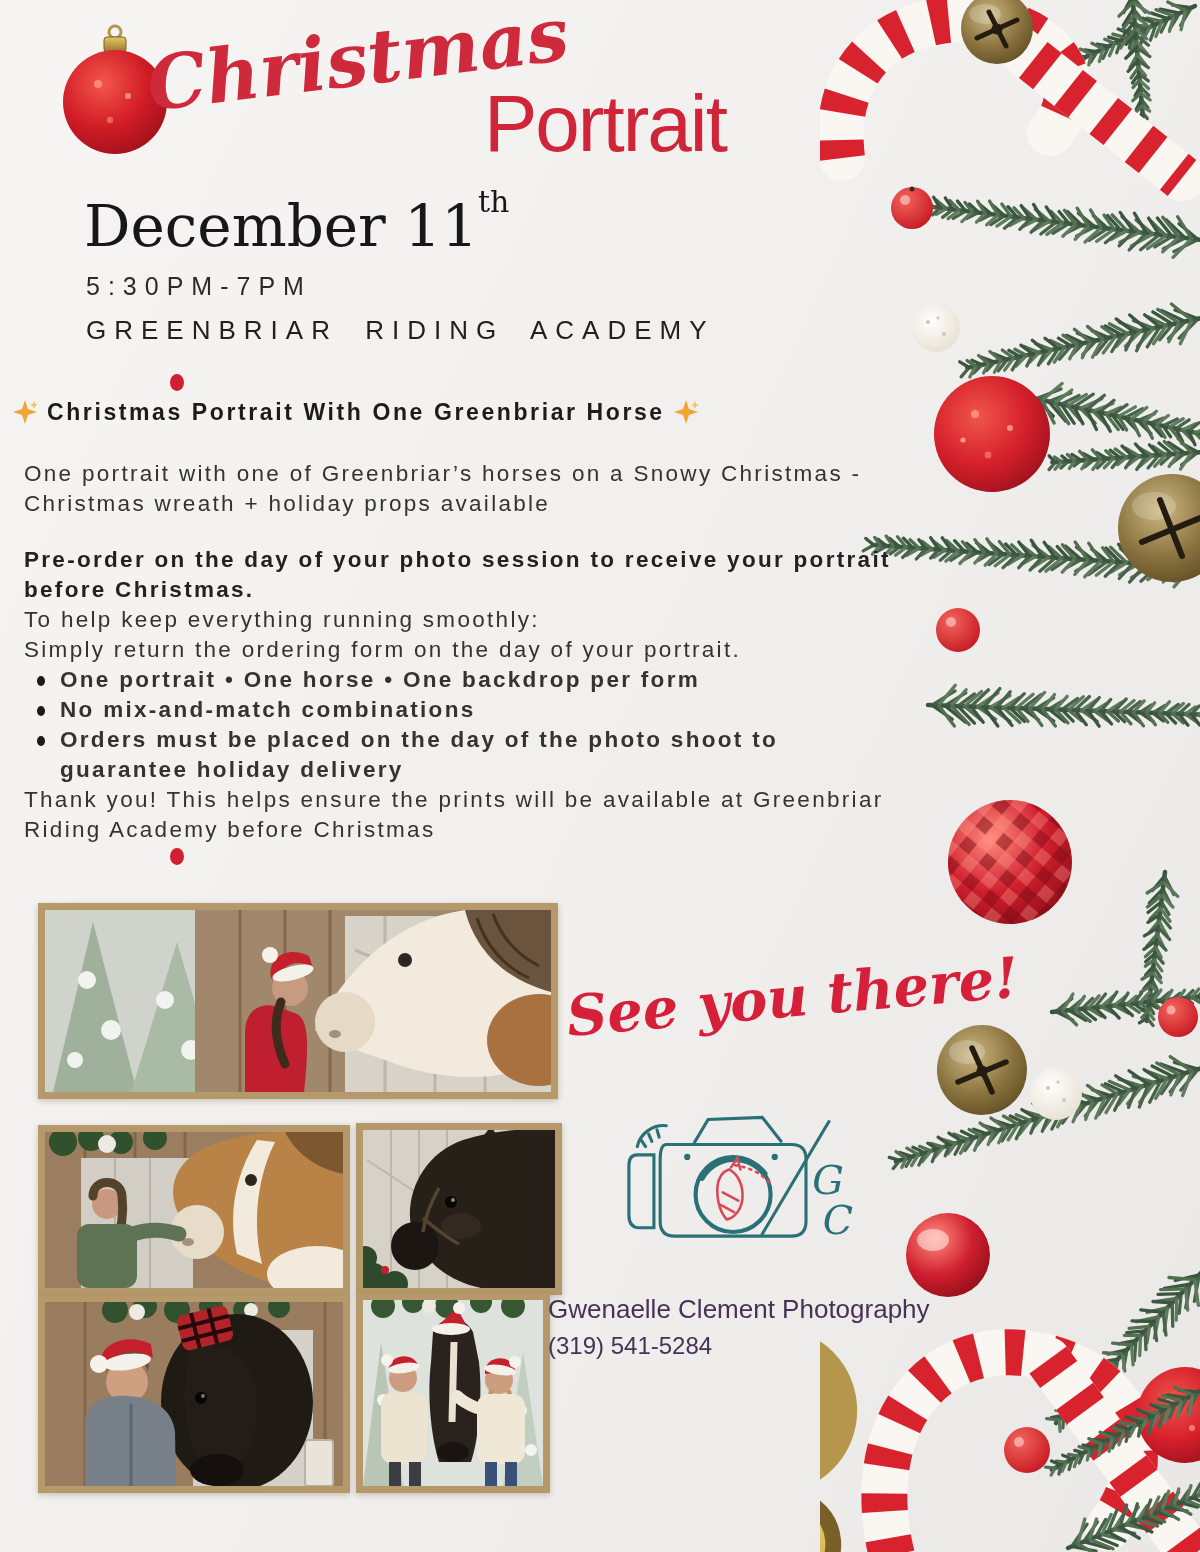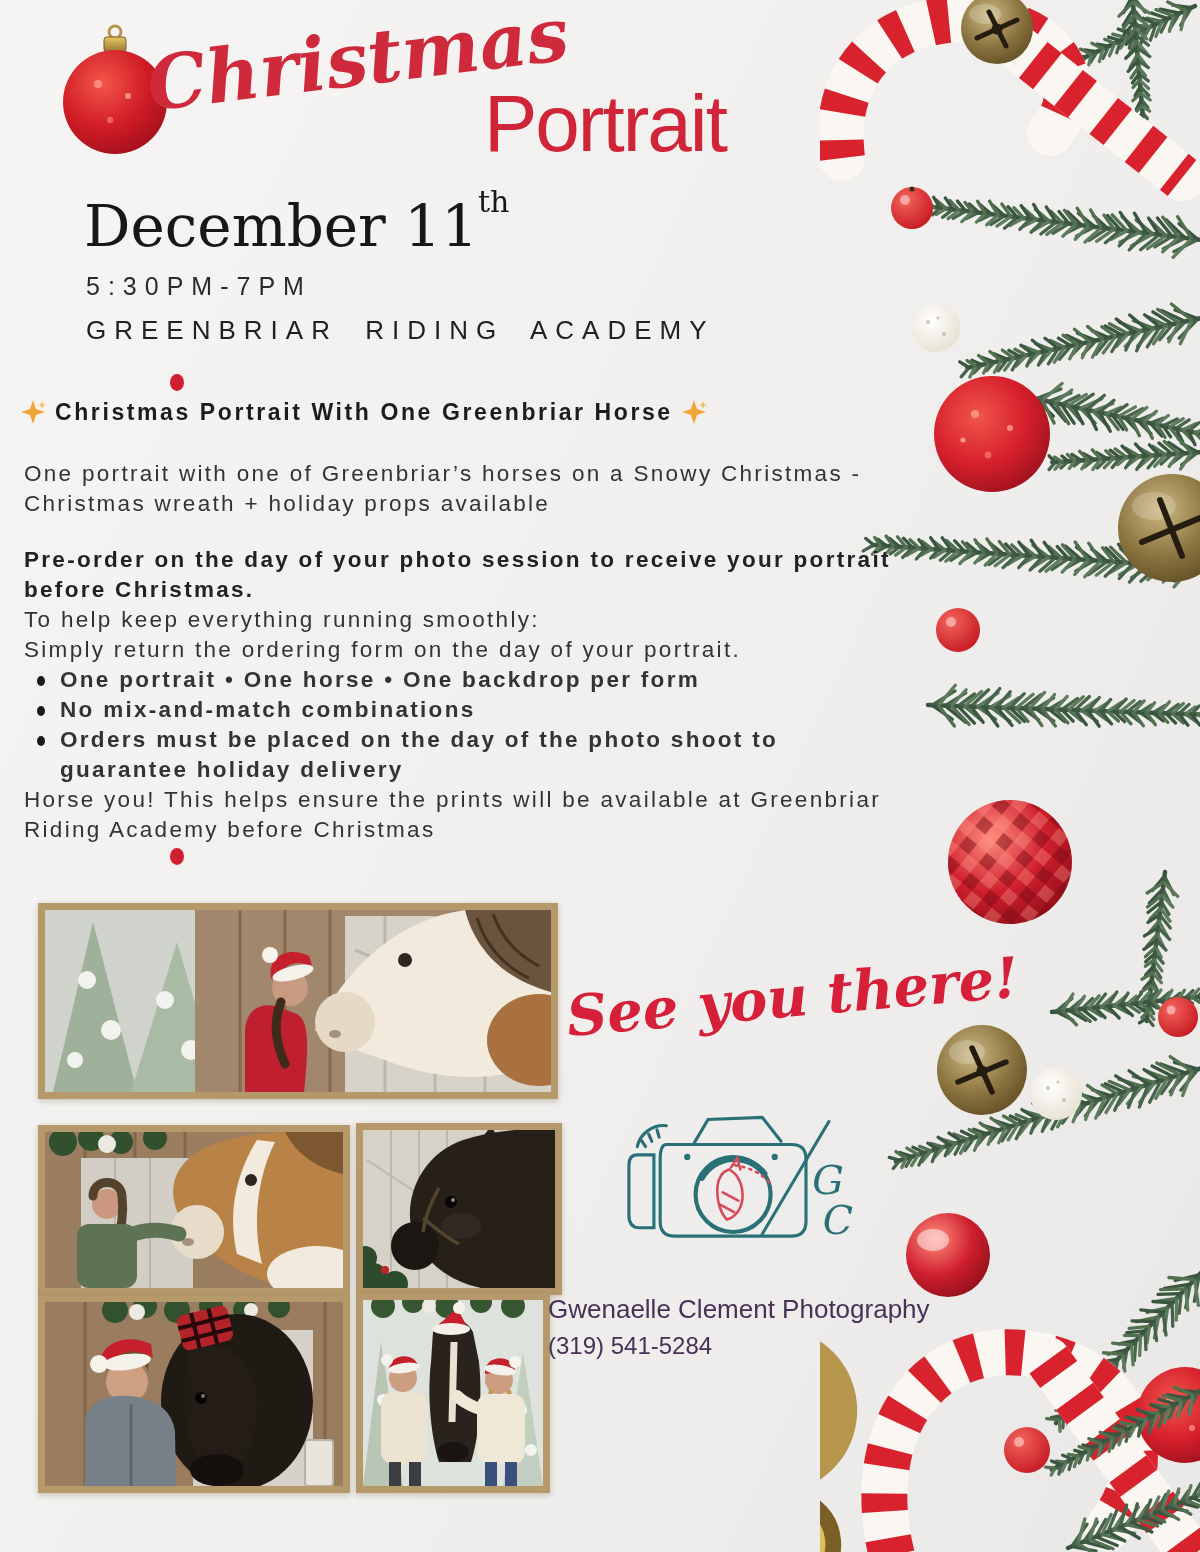--- a/index.html
+++ b/index.html
@@ -17,21 +17,21 @@
     color:#d02538;letter-spacing:-2px;z-index:2;}
   .date-line{left:84px;top:184px;font-family:"DejaVu Serif",serif;font-size:58px;color:#17171a;white-space:nowrap;}
   .date-sup{font-size:30px;vertical-align:34px;letter-spacing:0;text-align:right;}
   .time-line{left:86px;top:272px;font-size:25px;letter-spacing:8px;color:#2b2b2b;font-weight:500;white-space:nowrap;}
   .location-line{left:86px;top:315px;font-size:26px;letter-spacing:8px;word-spacing:12px;color:#212121;white-space:nowrap;}
   .red-dot{width:14px;height:17px;border-radius:50%;background:#d11f32;}
   .dot1{left:170px;top:374px;}
   .dot2{left:170px;top:848px;}
 
   
-  .highlight-row{left:20px;top:399px;display:flex;align-items:center;gap:8px;white-space:nowrap;z-index:2;text-align:center;}
+  .highlight-row{left:12px;top:399px;display:flex;align-items:center;gap:8px;white-space:nowrap;z-index:2;text-align:center;}
   .highlight-text{font-size:23px;font-weight:bold;letter-spacing:2.6px;color:#1c1c1c;}
   .body-col{left:24px;top:459px;width:872px;font-size:22.5px;line-height:30px;letter-spacing:2.3px;color:#333;z-index:2;}
   .body-col p{margin:0;}
   .p-intro{margin-bottom:26px !important;}
   .p-bold{font-weight:bold;color:#222;}
   .body-col ul{margin:0;padding:0;list-style:none;}
   .body-col li{padding-left:36px;position:relative;font-weight:bold;}
   .body-col li::before{content:"";position:absolute;left:13px;top:11px;width:8px;height:10px;border-radius:50%;background:#1b1b1b;}
 
   
@@ -1212,21 +1212,21 @@
   <div class="abs body-col">
     <p class="p-intro">One portrait with one of Greenbriar’s horses on a Snowy Christmas - Christmas wreath + holiday props available</p>
     <p class="p-bold">Pre-order on the day of your photo session to receive your portrait before Christmas.</p>
     <p>To help keep everything running smoothly:</p>
     <p>Simply return the ordering form on the day of your portrait.</p>
     <ul>
       <li>One portrait • One horse • One backdrop per form</li>
       <li>No mix-and-match combinations</li>
       <li>Orders must be placed on the day of the photo shoot to guarantee holiday delivery</li>
     </ul>
-    <p>Horse you! This helps ensure the prints will be available at Greenbriar Riding Academy before Christmas</p>
+    <p>Thank you! This helps ensure the prints will be available at Greenbriar Riding Academy before Christmas</p>
   </div>
 
   <div class="abs red-dot dot2"></div>
 
   <div class="abs photo photo1">
     <svg viewBox="0 0 506 182" preserveAspectRatio="none">
       <rect width="506" height="182" fill="#cfd3cb"></rect>
       <polygon points="8,182 48,12 92,182" fill="#9fb09b"></polygon>
       <polygon points="86,182 132,32 176,182" fill="#aabba5"></polygon>
       <g fill="#f2f2ee">

